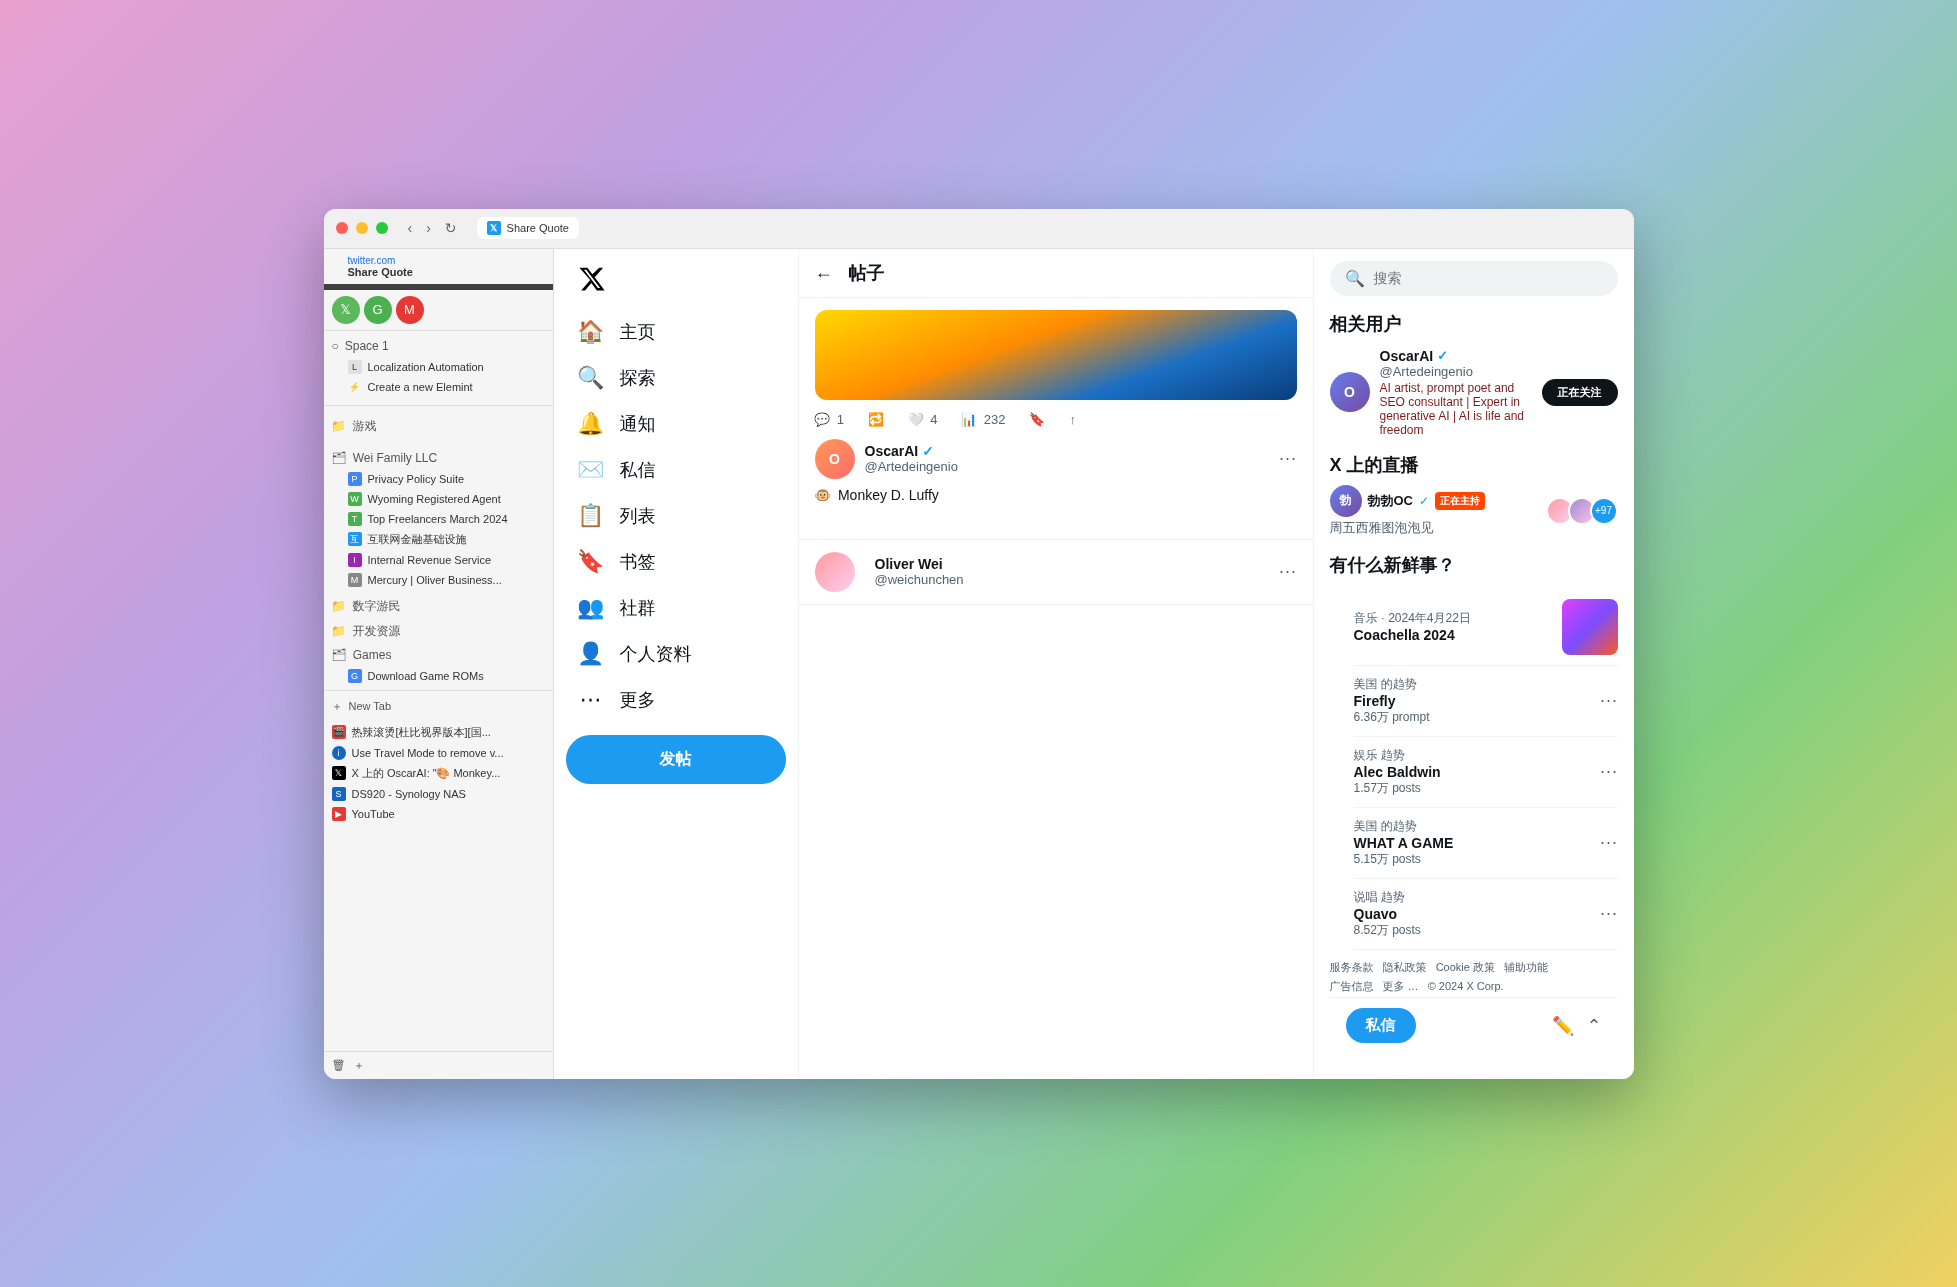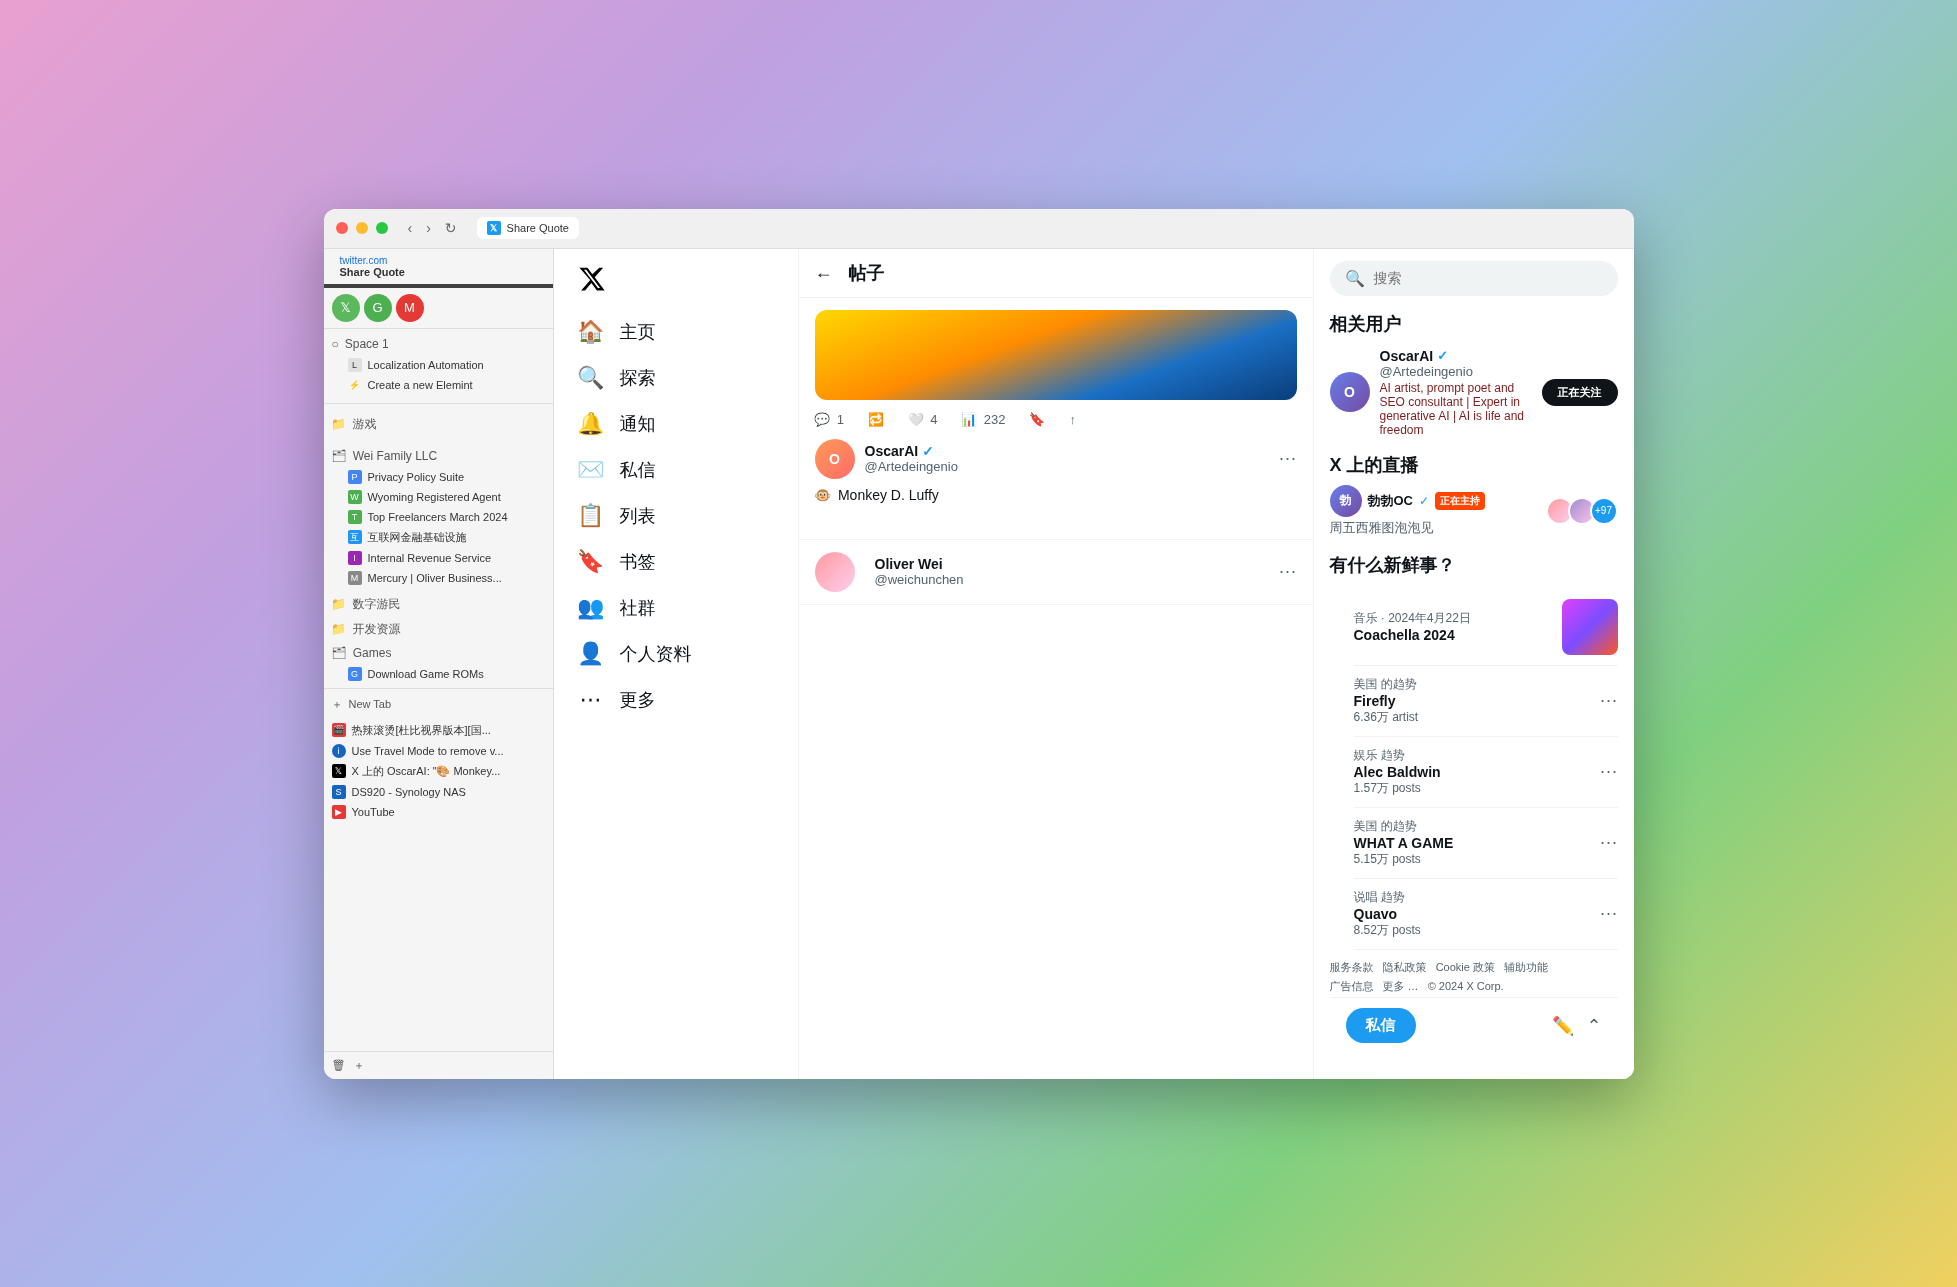--- a/index.html
+++ b/index.html
@@ -83,22 +83,22 @@
       width: 230px;
       background: #f5f5f5;
       border-right: 1px solid #ddd;
       display: flex;
       flex-direction: column;
       font-size: 12px;
       overflow-y: auto;
       flex-shrink: 0;
     }
     .sidebar-url-bar {
-      padding: 6px 16px;
-      border-bottom: 4px solid #404040;
+      padding: 6px 24px;
+      border-bottom: 6px solid #404040;
       font-size: 11px;
       color: #555;
     }
     .sidebar-url-bar .url { color: #1a73e8; font-size: 10px; }
     .sidebar-url-bar .title { font-weight: 600; font-size: 11px; color: #333; }
     .sidebar-tabs {
       display: flex;
       gap: 4px;
       padding: 6px 8px;
       border-bottom: 1px solid #ddd;
@@ -616,20 +616,21 @@
           <span>社群</span>
         </div>
         <div class="nav-item">
           <span class="nav-icon">👤</span>
           <span>个人资料</span>
         </div>
         <div class="nav-item">
           <span class="nav-icon">⋯</span>
           <span>更多</span>
         </div>
+        <button class="tweet-btn">发帖</button>
       </div>
 
       <div class="post-area">
         <div class="post-header">
           <span class="back-btn">←</span>
           <span class="post-header-title">帖子</span>
         </div>
 
         <div class="tweet-card">
 
@@ -755,21 +756,21 @@
               </div>
               <div style="width:56px;height:56px;border-radius:8px;background:linear-gradient(135deg,#e040fb,#7c4dff,#ff5722);flex-shrink:0;"></div>
             </div>
           </div>
 
           <div class="trending-item">
             <div class="trending-item-row">
               <div>
                 <div class="trending-label">美国 的趋势</div>
                 <div class="trending-name">Firefly</div>
-                <div class="trending-posts">6.36万 artist</div>
+                <div class="trending-posts">6.36万 prompt</div>
               </div>
               <span style="color:#536471;cursor:pointer;font-size:18px;">···</span>
             </div>
           </div>
 
           <div class="trending-item">
             <div class="trending-item-row">
               <div>
                 <div class="trending-label">娱乐 趋势</div>
                 <div class="trending-name">Alec Baldwin</div>

